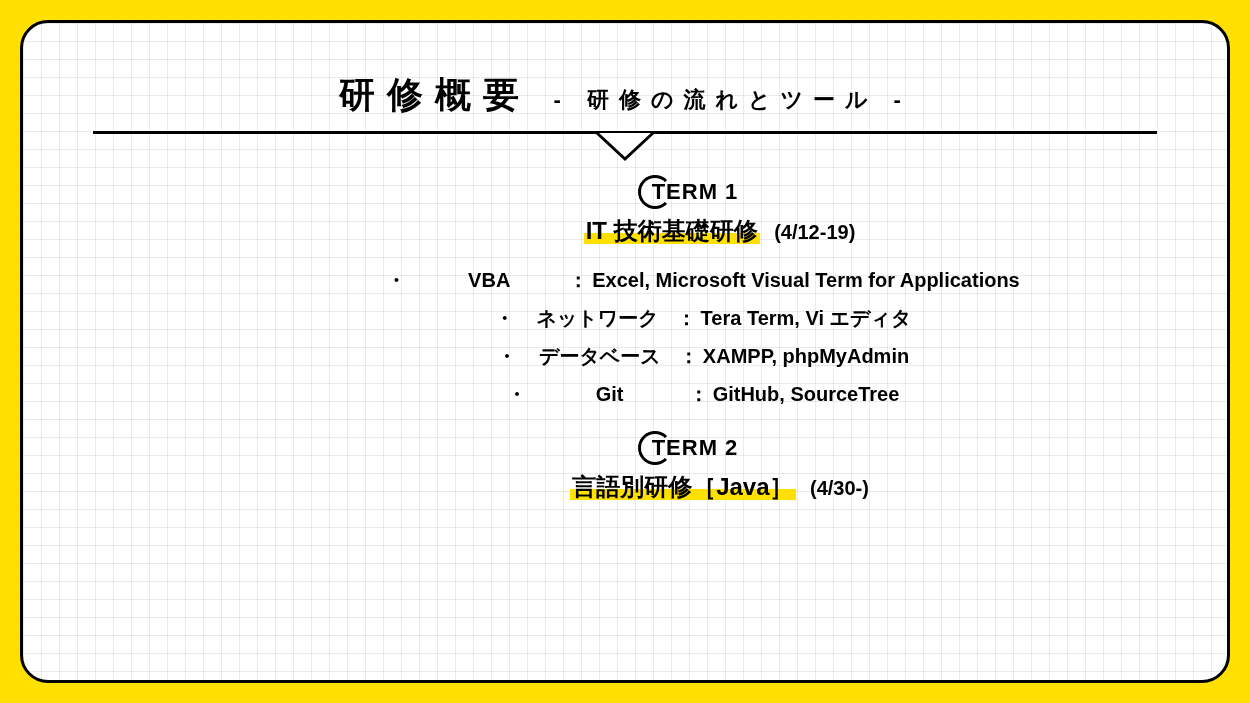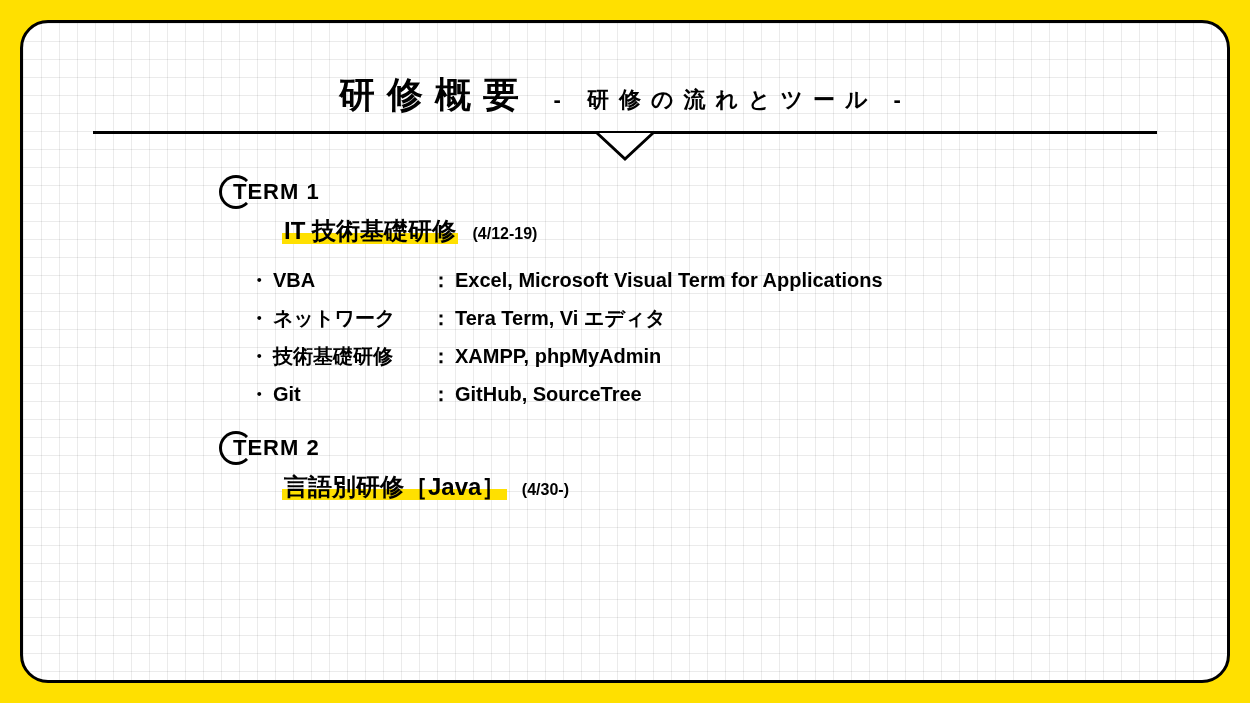--- a/index.html
+++ b/index.html
@@ -63,20 +63,21 @@
   }
   .divider-v {
     position: absolute;
     left: 50%;
     top: 4px;
     transform: translateX(-50%);
   }
   .divider-v svg { display: block; }
   .body {
     padding-left: 130px;
+    text-align: center;
   }
   .term-label {
     font-size: 22px;
     font-weight: 900;
     letter-spacing: 1px;
     position: relative;
     display: inline-block;
     padding-left: 10px;
     margin-bottom: 10px;
   }
@@ -99,21 +100,21 @@
   .section-title {
     display: inline;
     font-size: 24px;
     font-weight: 900;
     background: linear-gradient(to top, #ffe000 0%, #ffe000 42%, transparent 42%);
     padding: 0 2px;
     margin-left: 33px;
   }
   .section-date {
     display: inline;
-    font-size: 16px;
+    font-size: 20px;
     font-weight: 900;
     margin-left: 10px;
   }
   .items {
     margin-left: 26px;
     margin-bottom: 22px;
   }
   .item {
     font-size: 20px;
     font-weight: 600;
@@ -154,21 +155,21 @@
           <span class="section-date">(4/12-19)</span>
         </div>
         <div class="items">
           <div class="item">
             <span class="dot">・</span><span class="lbl">VBA</span><span class="colon">：</span><span>Excel, Microsoft Visual Term for Applications</span>
           </div>
           <div class="item">
             <span class="dot">・</span><span class="lbl">ネットワーク</span><span class="colon">：</span><span>Tera Term, Vi エディタ</span>
           </div>
           <div class="item">
-            <span class="dot">・</span><span class="lbl">技術基礎研修</span><span class="colon">：</span><span>XAMPP, phpMyAdmin</span>
+            <span class="dot">・</span><span class="lbl">データベース</span><span class="colon">：</span><span>XAMPP, phpMyAdmin</span>
           </div>
           <div class="item">
             <span class="dot">・</span><span class="lbl">Git</span><span class="colon">：</span><span>GitHub, SourceTree</span>
           </div>
         </div>
       </div>
 
       <div>
         <div class="term-label">TERM 2</div>
         <div class="section-title-row">

